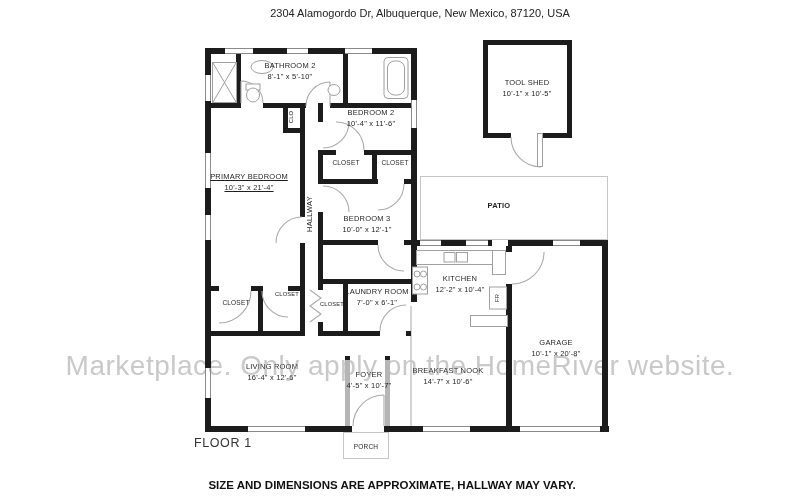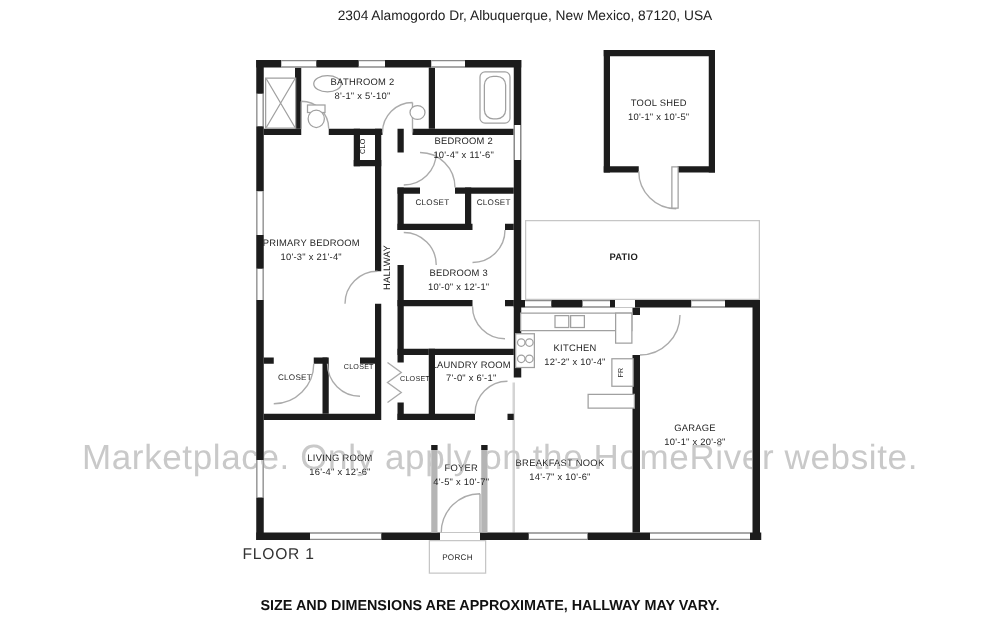--- a/index.html
+++ b/index.html
@@ -162,21 +162,21 @@
     <span class="dm">8'-1" x 5'-10"</span>
   </div>
   <div class="rl" style="left:371px;top:108px;">
     <span class="nm">BEDROOM 2</span>
     <span class="dm">10'-4" x 11'-6"</span>
   </div>
   <div class="rl" style="left:527px;top:78px;">
     <span class="nm">TOOL SHED</span>
     <span class="dm">10'-1" x 10'-5"</span>
   </div>
-  <div class="rl" style="left:249px;top:190px;">
+  <div class="rl" style="left:249px;top:172px;text-decoration:underline;">
     <span class="nm">PRIMARY BEDROOM</span>
     <span class="dm">10'-3" x 21'-4"</span>
   </div>
   <div class="rl rot" style="left:310px;top:214px;">
     <span class="nm">HALLWAY</span>
   </div>
   <div class="rl" style="left:367px;top:214px;">
     <span class="nm">BEDROOM 3</span>
     <span class="dm">10'-0" x 12'-1"</span>
   </div>

